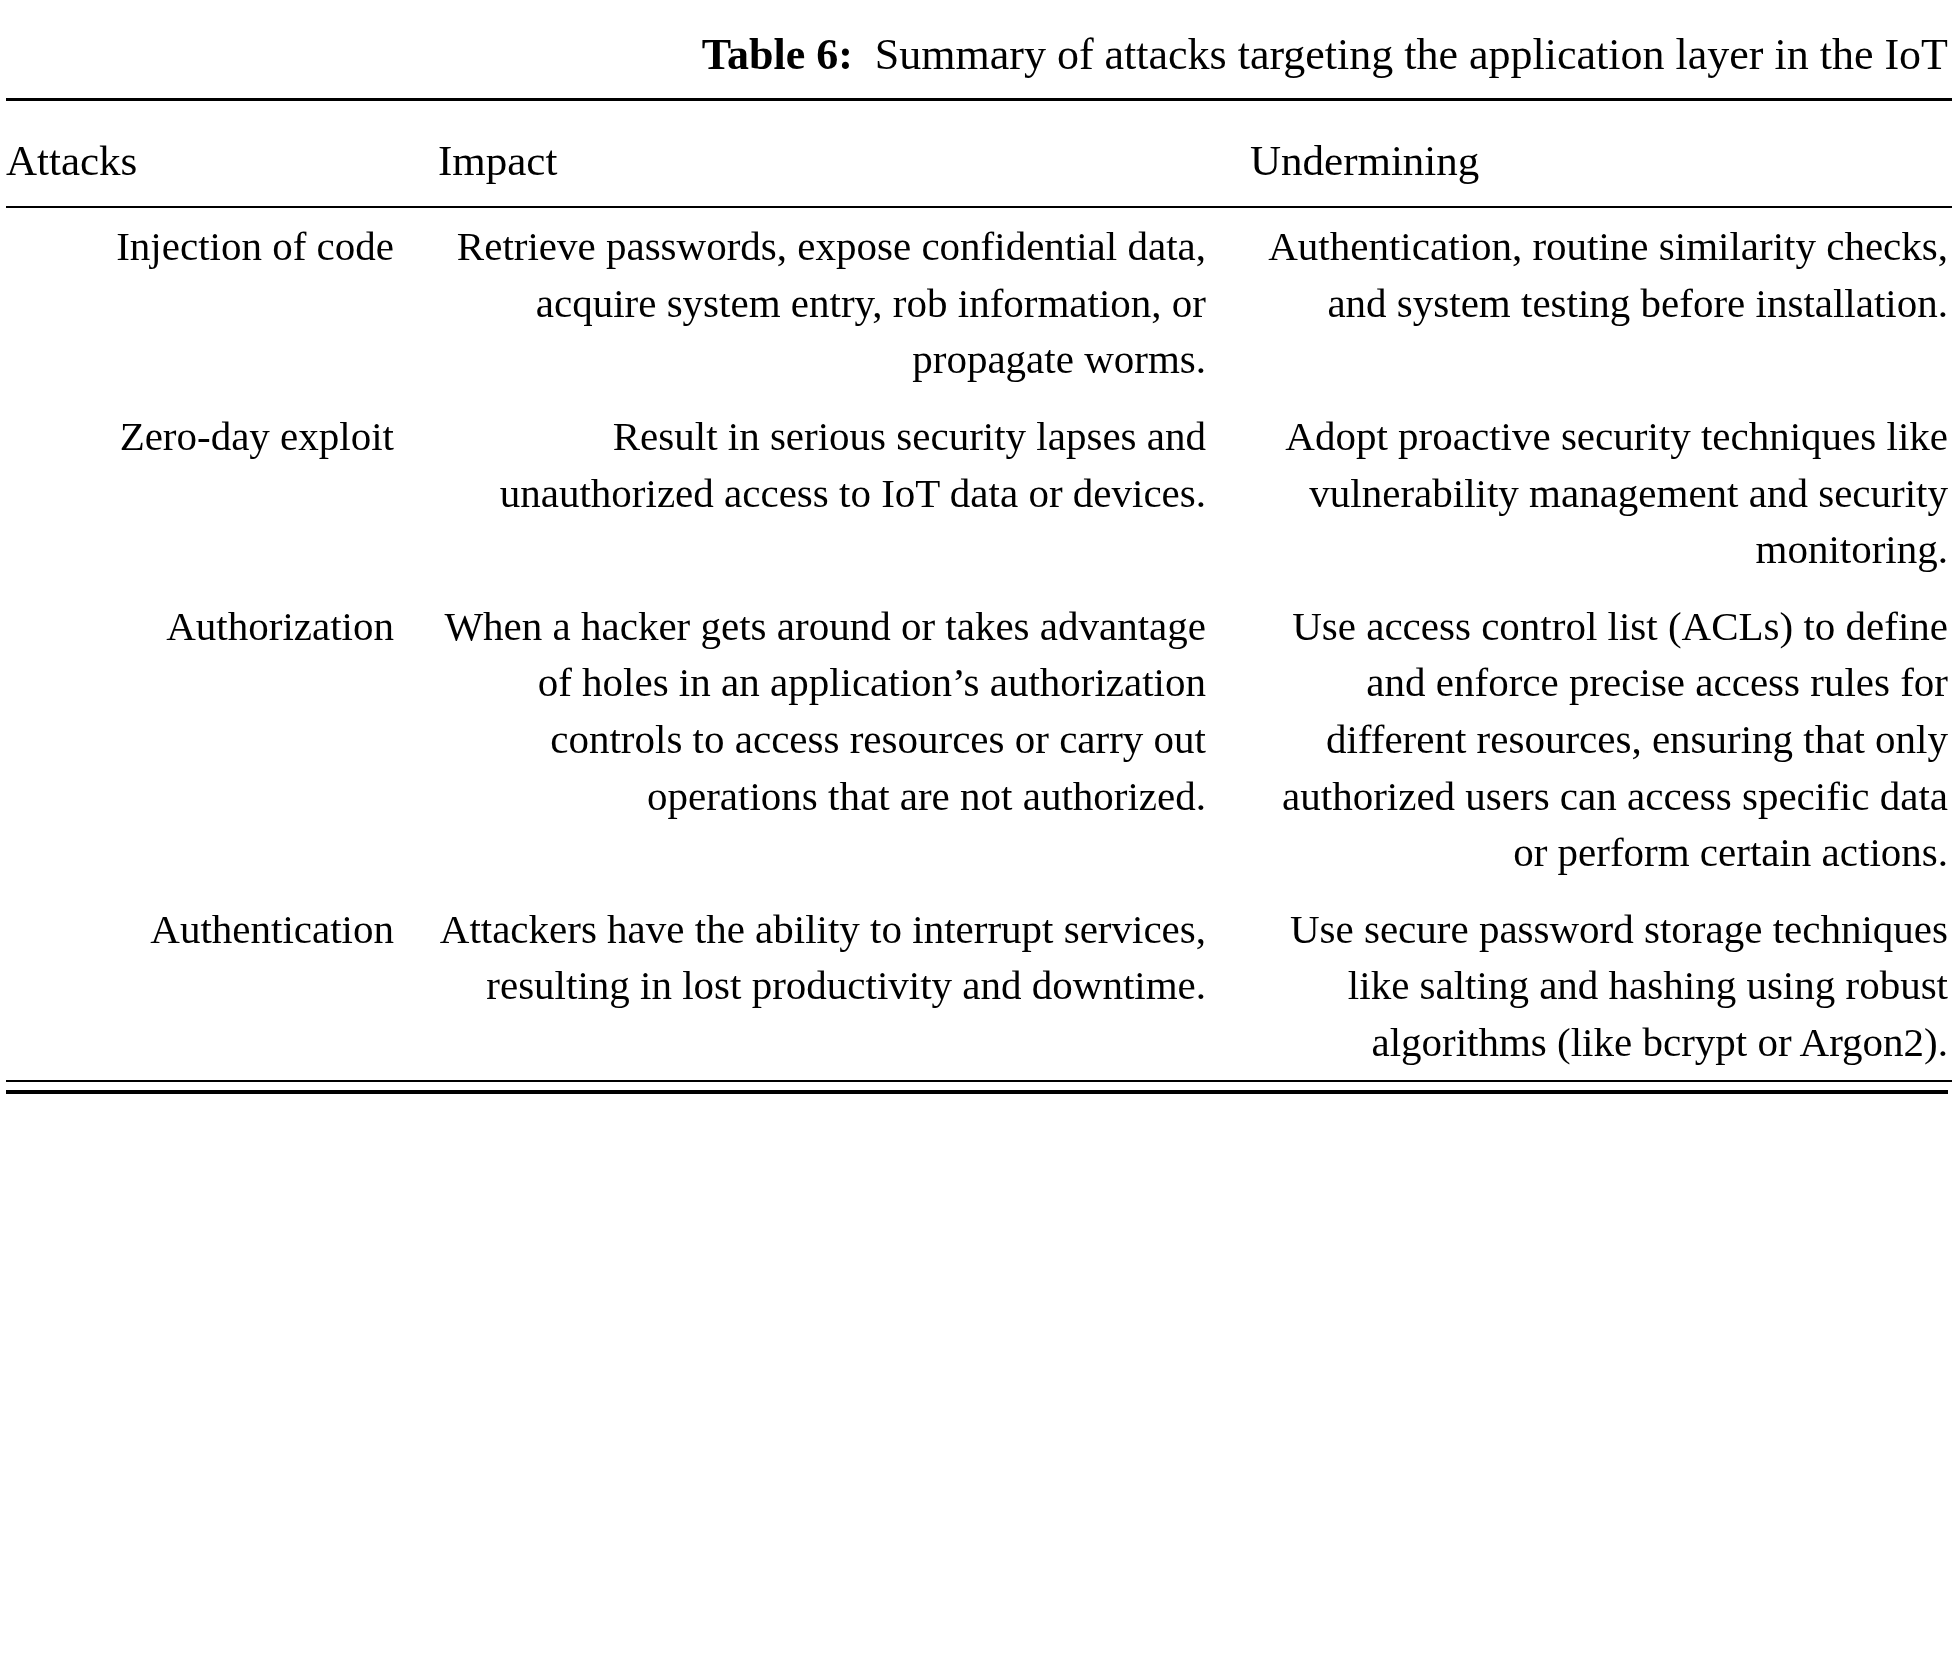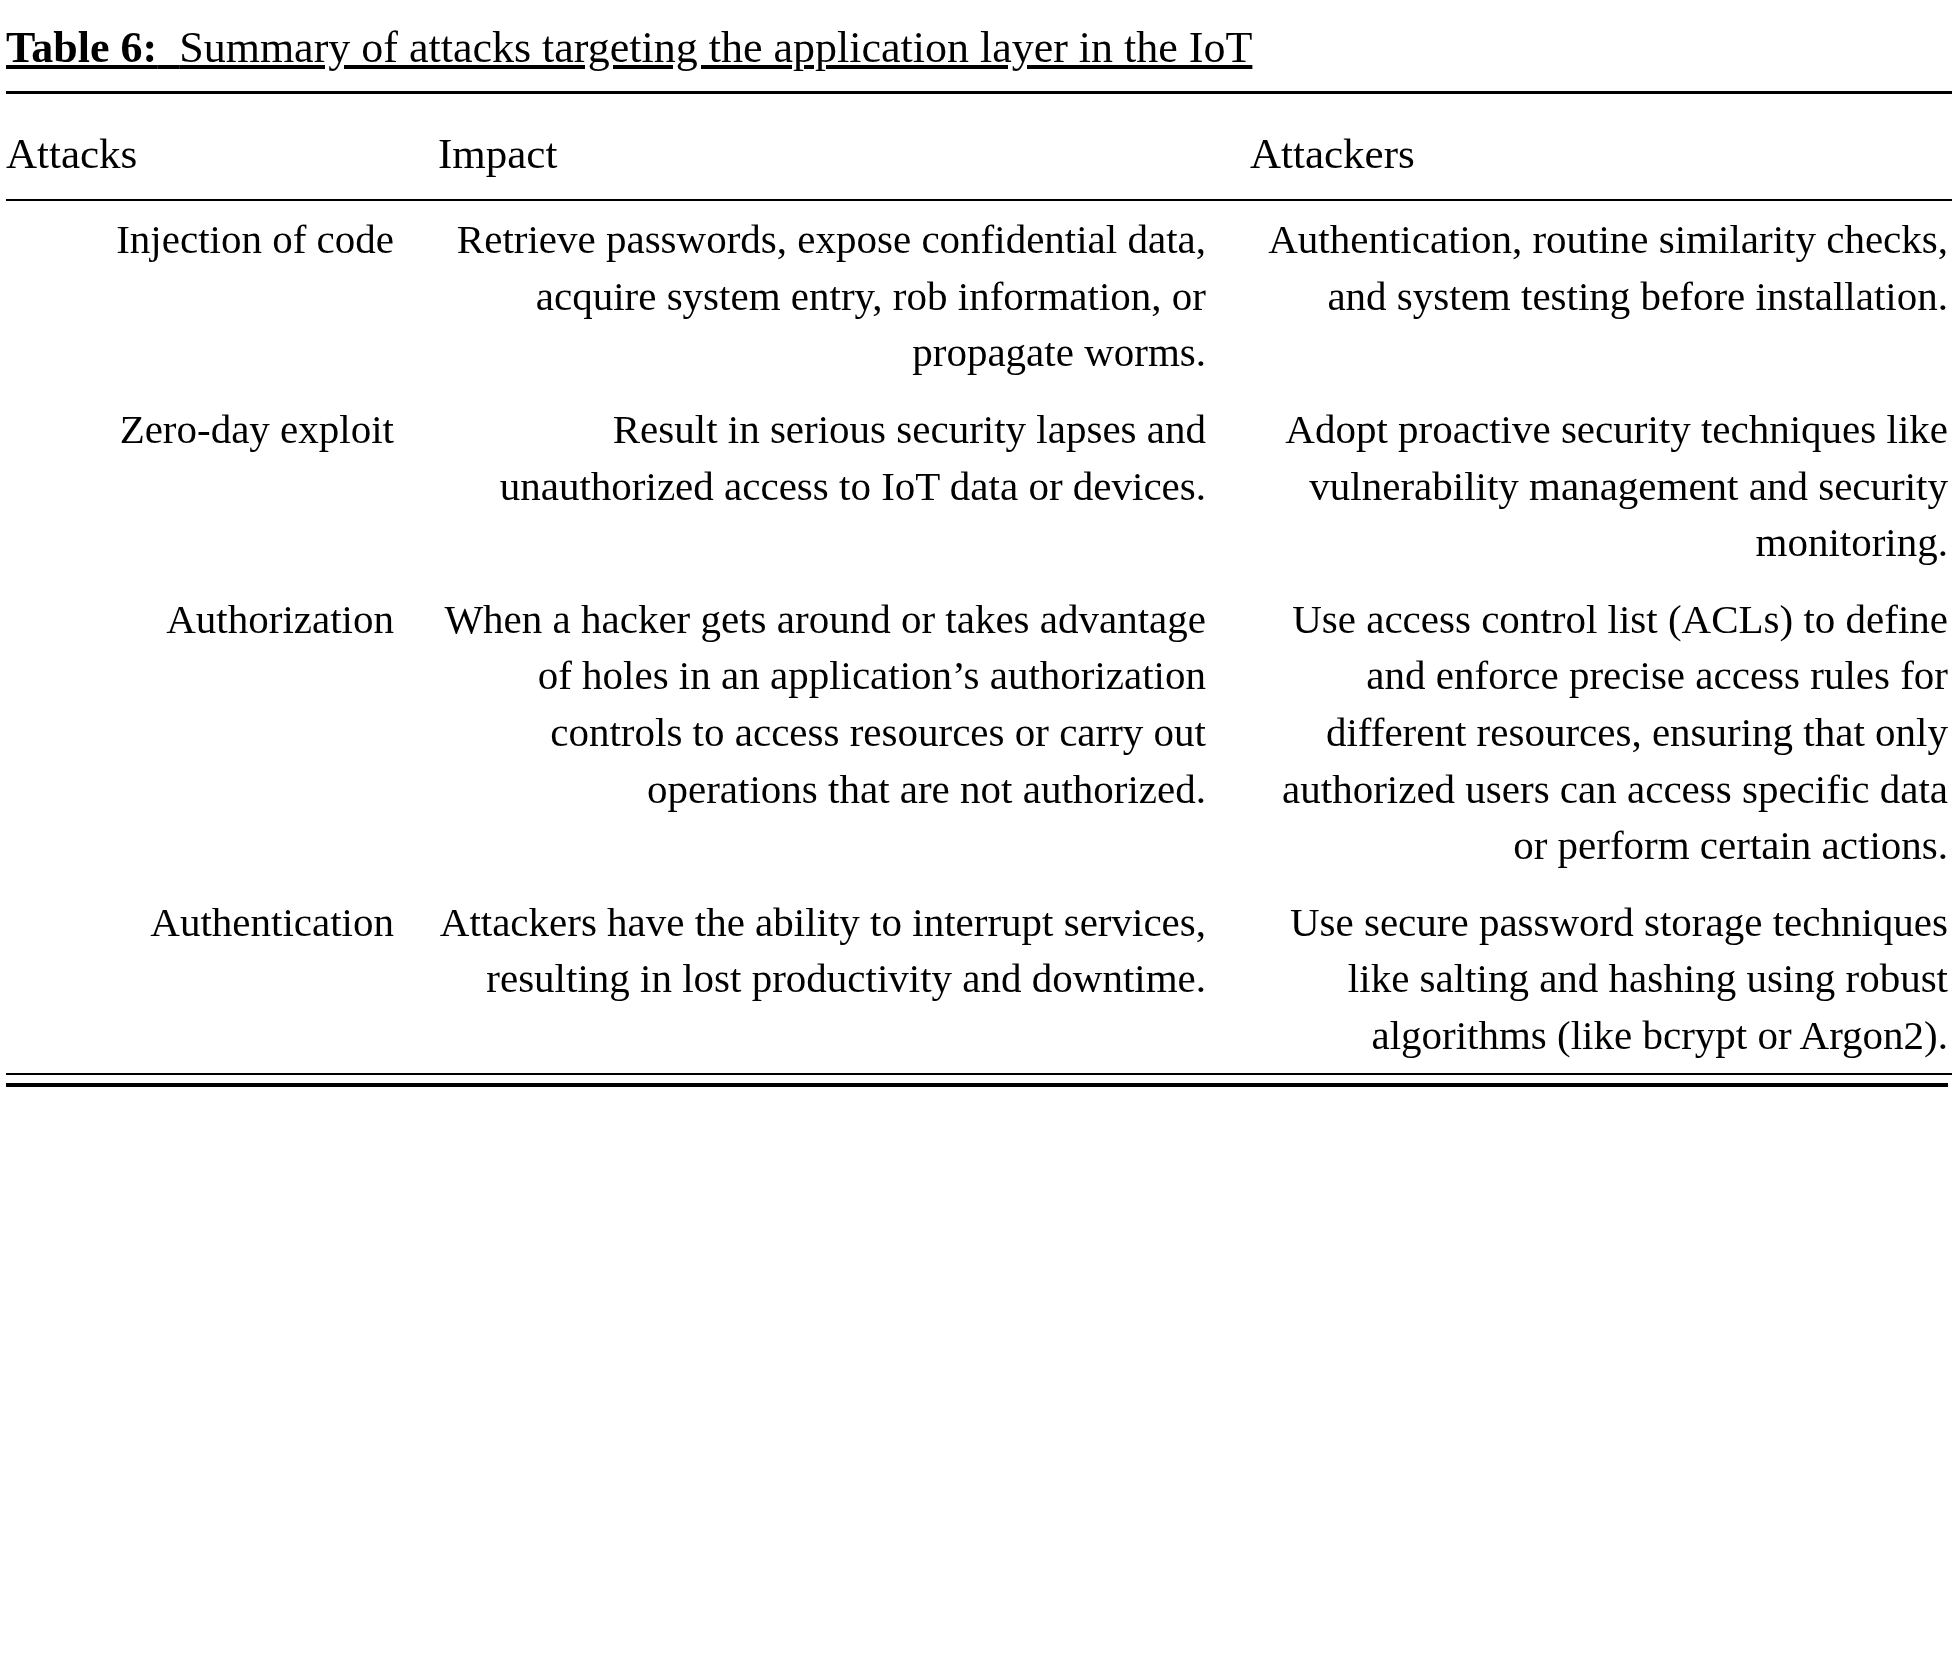--- a/index.html
+++ b/index.html
@@ -10,25 +10,24 @@
   .page {
     width: 1954px;
     height: 1675px;
     box-sizing: border-box;
     font-family: "Liberation Serif", serif;
     color: #000000;
     padding: 4px 6px 0 6px;
     overflow: hidden;
   }
   .caption {
-    text-align: left;
+    text-align: right;
     font-size: 44px;
     line-height: 1.25;
-    margin: 16px 0 16px 0;
-    text-decoration: underline;
+    margin: 23px 0 16px 0;
   }
   .caption .caption-label {
     font-weight: bold;
   }
   .caption .caption-label::after {
     content: "\00a0\00a0";
   }
   table.attacks {
     width: 100%;
     border-collapse: collapse;
@@ -76,21 +75,21 @@
   <table class="attacks">
     <colgroup>
       <col class="c-attack">
       <col class="c-impact">
       <col class="c-mitigate">
     </colgroup>
     <thead>
       <tr>
         <th>Attacks</th>
         <th>Impact</th>
-        <th>Attackers</th>
+        <th>Undermining</th>
       </tr>
     </thead>
     <tbody>
       <tr>
         <td>Injection of code</td>
         <td>Retrieve passwords, expose confidential data, acquire system entry, rob information, or propagate worms.</td>
         <td>Authentication, routine similarity checks, and system testing before installation.</td>
       </tr>
       <tr>
         <td>Zero-day exploit</td>

